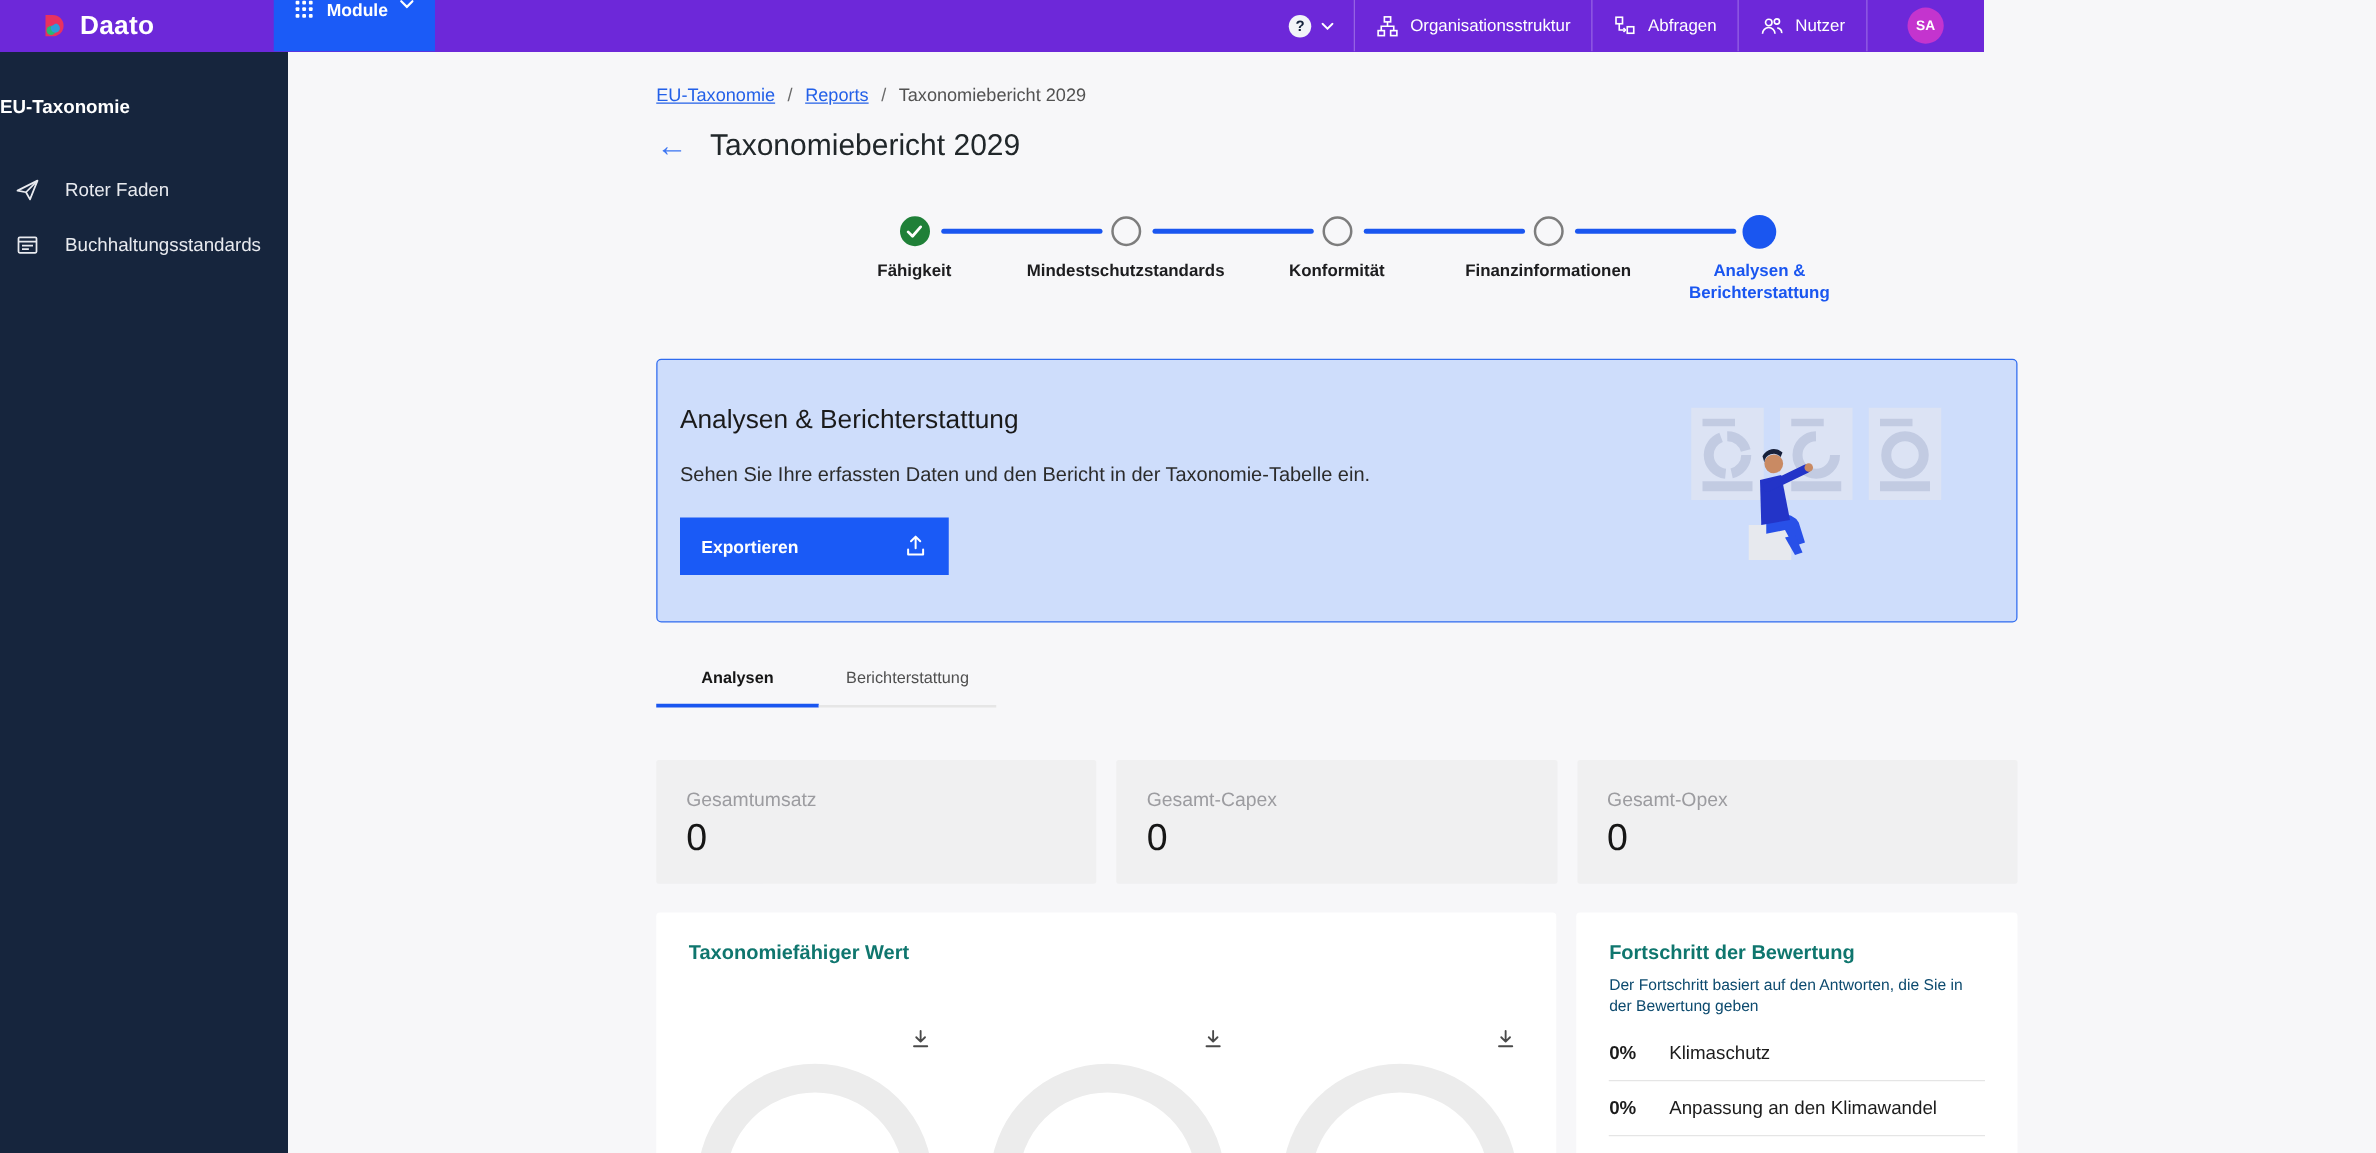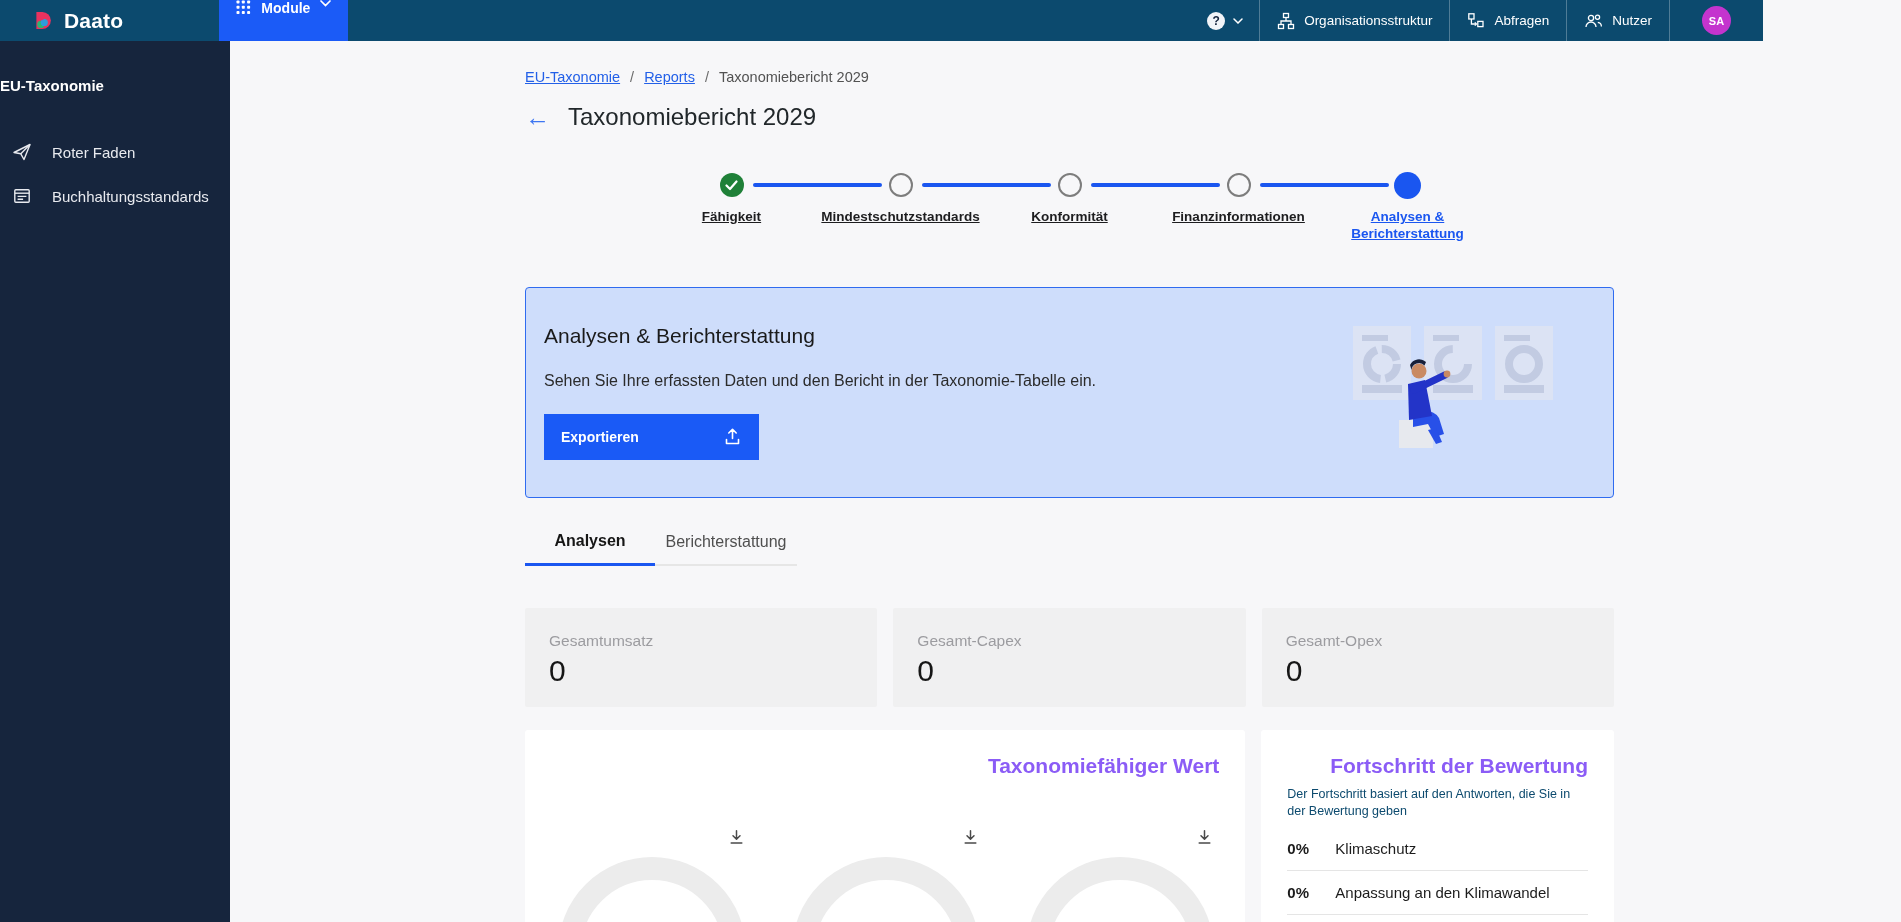--- a/index.html
+++ b/index.html
@@ -1,20 +1,20 @@
 <!DOCTYPE html>
 <html><head>
 <meta charset="utf-8">
 <style>
   * { margin:0; padding:0; box-sizing:border-box; }
   html,body { width:1901px; height:922px; overflow:hidden; background:#F7F7F9;
     font-family:"Liberation Sans", sans-serif; }
 
   
-  .topbar { position:fixed; top:0; left:0; width:1763px; height:41px; background:#0c4a6e;
+  .topbar { position:fixed; top:0; left:0; width:1587px; height:41px; background:#6d28d9;
     display:flex; align-items:stretch; z-index:20; color:#fff; }
   .logo { display:flex; align-items:center; gap:10px; margin-left:34px; cursor:pointer; }
   .logo-text { font-size:21px; font-weight:700; letter-spacing:.2px; }
   .module-btn { margin-left:96px; height:41px; background:#1B5BF7; border:none; color:#fff;
     display:flex; gap:10px; padding:0 17px; font-size:14px; font-weight:600;
     font-family:inherit; cursor:pointer; }
   .topbar-right { margin-left:auto; display:flex; align-items:stretch; font-size:13.5px; }
   .tb-item { display:flex; align-items:center; gap:9px; padding:0 17px;
     border-left:1px solid rgba(255,255,255,.28); cursor:pointer; white-space:nowrap; font-weight:500; }
   .help-group { display:flex; align-items:center; gap:8px; padding:0 16px; cursor:pointer; }
@@ -48,51 +48,51 @@
   .stepper { display:flex; justify-content:center; margin-top:40px; }
   .step { width:169px; display:flex; flex-direction:column; align-items:center; position:relative; cursor:pointer; }
   .circle-row { height:28px; display:flex; align-items:center; }
   .step-circle { width:24px; height:24px; border-radius:50%; display:flex; align-items:center; justify-content:center; }
   .step-circle.complete { background:#1F8038; }
   .step-circle.upcoming { background:#F7F7F9; border:2px solid #7D7D7D; }
   .step-circle.current  { background:#1A56F0; width:27px; height:27px; }
   .connector { position:absolute; top:12px; height:4px; border-radius:2px; background:#1A56F0;
     right:calc(50% + 19px); width:calc(100% - 40px); }
   .step-label { margin-top:10px; font-size:13.5px; font-weight:600; color:#1D1D1F;
-    text-align:center; max-width:162px; line-height:1.25;text-decoration:underline; }
+    text-align:center; max-width:162px; line-height:1.25; }
   .step.current .step-label { color:#1A56F0; }
 
   
   .banner { position:relative; margin-top:44px; width:1089px; height:211px; background:#CEDDFB;
     border:1px solid #2F6BF0; border-radius:4px; padding:36px 28px 0 18px; }
   .banner h2 { font-size:21px; font-weight:500; color:#1A1A1A; }
   .banner p { margin-top:24px; font-size:16px; color:#2B2B2B; }
   .export-btn { margin-top:24px; width:215px; height:46px; background:#1A5AF6; color:#fff; border:none;
     display:flex; align-items:center; justify-content:space-between; padding:0 17px;
     font-size:14px; font-weight:700; font-family:inherit; cursor:pointer; }
   .illus { position:absolute; right:58px; top:38px; }
 
   
   .tabs { display:inline-flex; margin-top:22px; }
   .tab { height:46px; display:flex; align-items:center; justify-content:center;
-    border-bottom:2px solid #E6E6E6; font-size:16px; color:#4F4F4F; cursor:pointer; }
+    border-bottom:2px solid #E6E6E6; font-size:13px; color:#4F4F4F; cursor:pointer; }
   .tab.t1 { width:130px; }
   .tab.t2 { width:142px; }
   .tab.active { border-bottom:3px solid #1A56F0; color:#161616; font-weight:700; }
 
   
   .stats { display:flex; gap:16px; margin-top:42px; }
   .stat-card { width:353px; height:99px; background:#F0F0F1; border-radius:2px; padding:24px 24px 0 24px; }
   .stat-label { font-size:15.5px; color:#9C9CA0; }
   .stat-value { font-size:30px; color:#161616; margin-top:4px; }
 
   
   .bottom-row { display:flex; gap:16px; margin-top:23px; }
   .chart-card { width:721px; min-height:320px; background:#fff; border-radius:3px; padding:24px 26px; }
-  .chart-card h3, .progress-card h3 { font-size:21px; font-weight:700; color:#8b5cf6;text-align:right; }
+  .chart-card h3, .progress-card h3 { font-size:16px; font-weight:700; color:#0f766e; }
   .donuts { display:flex; gap:46px; margin-top:50px; padding-left:7px; }
   .donut-block { width:188px; display:flex; flex-direction:column; }
   .dl-btn { align-self:flex-end; width:20px; height:20px; display:flex; align-items:center; justify-content:center;
     cursor:pointer; }
   .donut { margin-top:9px; width:188px; height:188px; border:23px solid #ECECEC; border-radius:50%;
     display:flex; align-items:center; justify-content:center; }
   .donut-val { display:flex; align-items:baseline; }
   .donut-val .dv { font-size:46px; color:#121212; }
 
   .progress-card { width:353px; min-height:320px; background:#fff; border-radius:3px; padding:24px 26px; }

